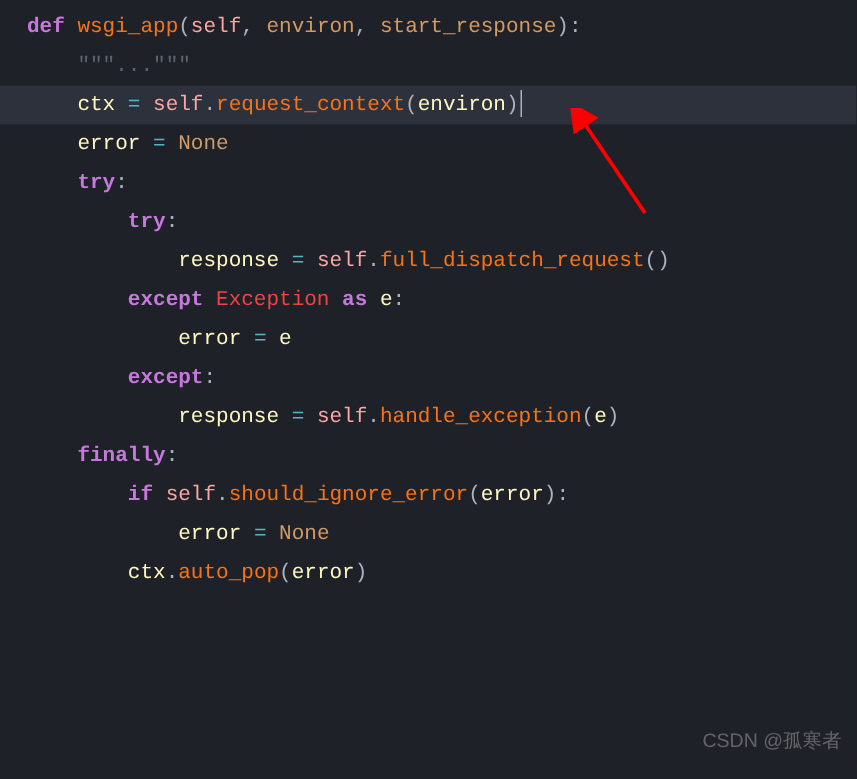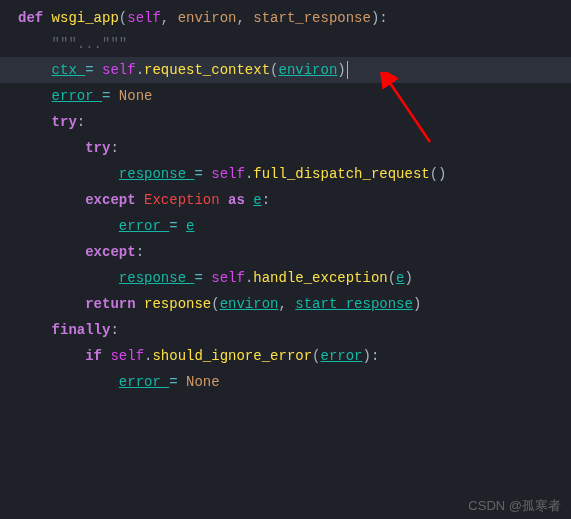--- a/index.html
+++ b/index.html
@@ -29,39 +29,39 @@
   }
   .cursor {
     display: inline-block;
     width: 1px;
     height: 18px;
     background: #abb2bf;
     vertical-align: middle;
     margin-left: 1px;
   }
   .kw { color: #c678dd; font-weight: bold; }
-  .fn { color: #fde047; }
-  .self { color: #d946ef; margin-top: 24px; }
+  .fn { color: #f97316; }
+  .self { color: #fca5a5; margin-top: 24px; }
   .param { color: #d19a66; }
   .const { color: #d19a66; text-align: right; }
   .meta { color: #5c6370; }
   .punct { color: #abb2bf; }
-  .var { color: #14b8a6; text-decoration: underline; }
+  .var { color: #fef9c3; }
   .op { color: #56b6c2; }
   .excls { color: #ef4444; }
 
   .arrow {
     position: absolute;
     top: 72px;
     left: 380px;
     pointer-events: none;
   }
   .watermark {
     position: absolute;
-    bottom: 0;
+    bottom: 12px;
     right: 10px;
     color: rgba(200,200,200,0.4);
     font-size: 13px;
     font-family: sans-serif;
     margin-top: 36px;
   }
 </style>
 </head>
 <body>
 
@@ -85,28 +85,28 @@
 <div class="line"><span>        </span><span class="kw">except </span><span class="excls">Exception </span><span class="kw">as </span><span class="var">e</span><span class="punct">:</span></div>
 
 <div class="line"><span>            </span><span class="var">error </span><span class="op">= </span><span class="var">e</span></div>
 
 <div class="line"><span>        </span><span class="kw">except</span><span class="punct">:</span></div>
 
 <div class="line"><span>            </span><span class="var">response </span><span class="op">= </span><span class="self">self</span><span class="punct">.</span><span class="fn">handle_exception</span><span class="punct">(</span><span class="var">e</span><span class="punct">)</span></div>
 
 
 
-<div class="line"><span>        </span><span class="kw">return </span><span class="fn">response</span><span class="punct">(</span><span class="var">environ</span><span class="punct">, </span><span class="var">start_response</span><span class="punct">)</span></div>
 
 <div class="line"><span>    </span><span class="kw">finally</span><span class="punct">:</span></div>
 
 <div class="line"><span>        </span><span class="kw">if </span><span class="self">self</span><span class="punct">.</span><span class="fn">should_ignore_error</span><span class="punct">(</span><span class="var">error</span><span class="punct">):</span></div>
 
 <div class="line"><span>            </span><span class="var">error </span><span class="op">= </span><span class="const">None</span></div>
 
+<div class="line"><span>        </span><span class="var">ctx</span><span class="punct">.</span><span class="fn">auto_pop</span><span class="punct">(</span><span class="var">error</span><span class="punct">)</span></div>
 
 </div>
 
 <svg class="arrow" width="60" height="80" viewBox="0 0 60 80">
   <defs>
     <marker id="ah" markerWidth="8" markerHeight="8" refX="2" refY="4" orient="auto">
       <path d="M0,0 L8,4 L0,8 Z" fill="red"></path>
     </marker>
   </defs>
   <line x1="50" y1="70" x2="8" y2="8" stroke="red" stroke-width="2.5" marker-end="url(#ah)"></line>

